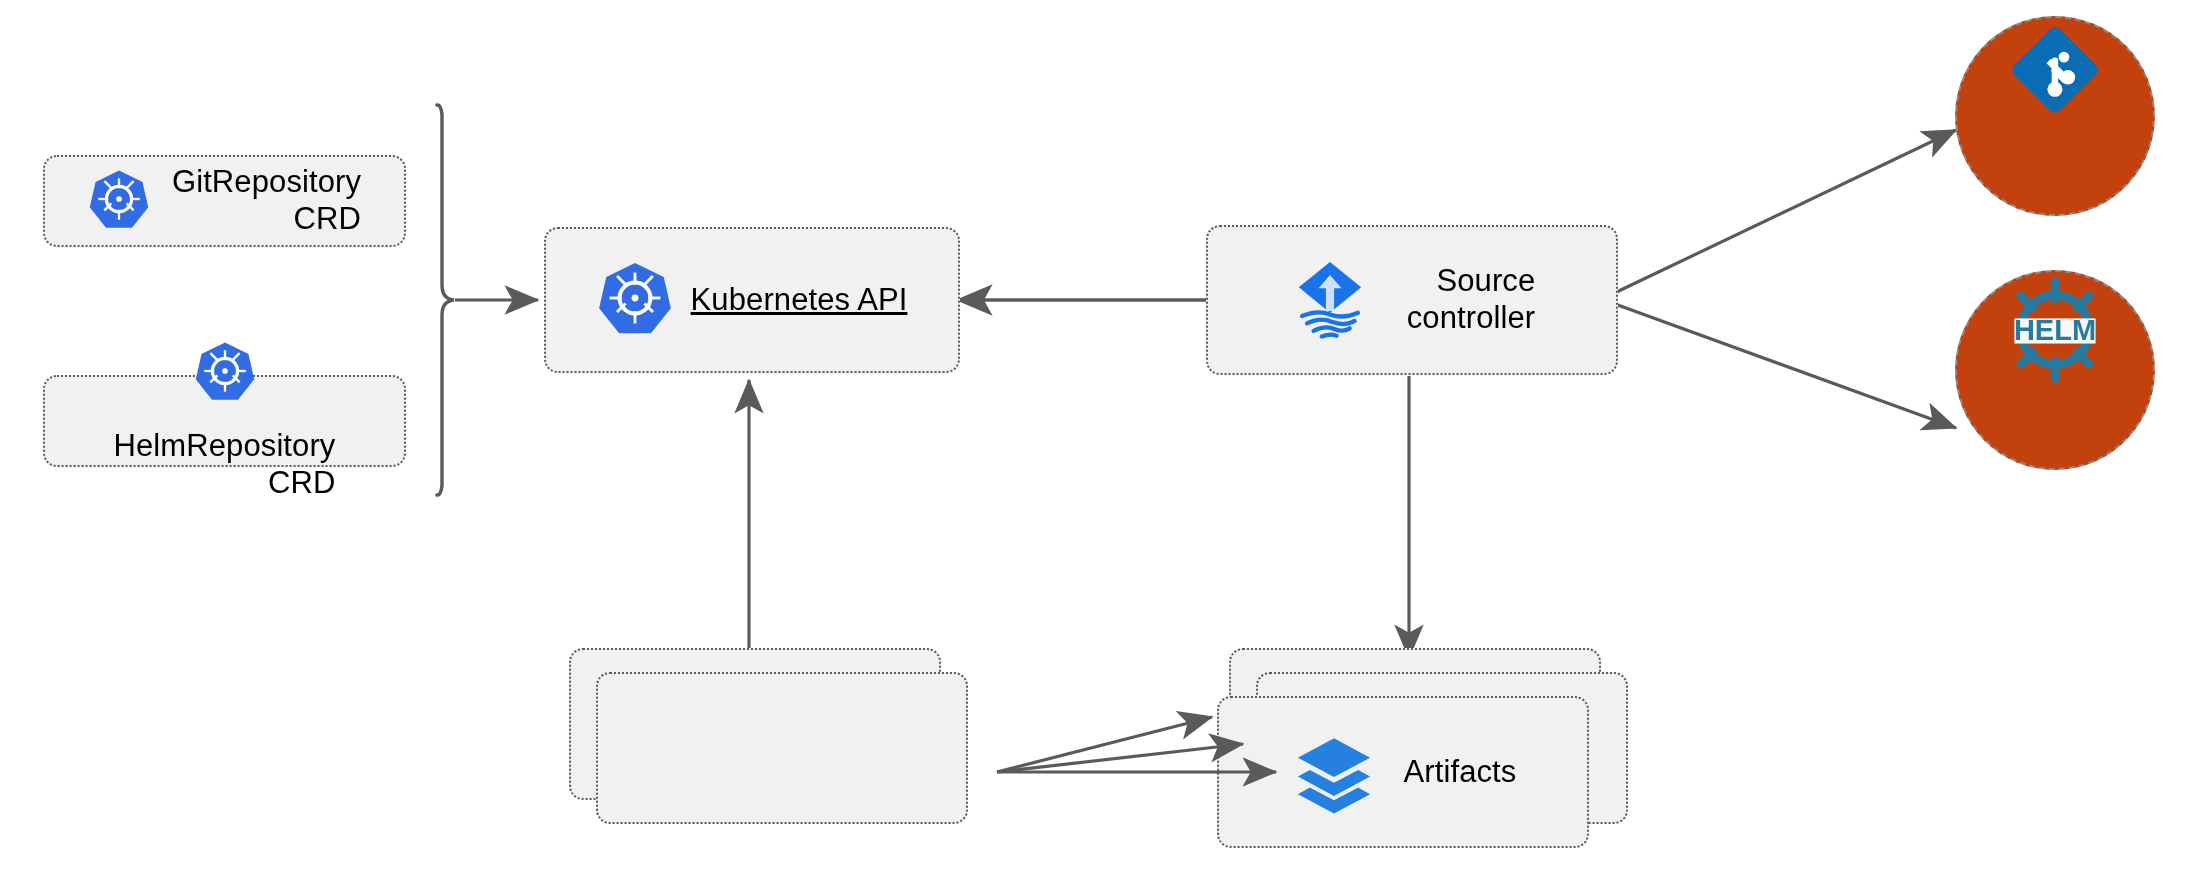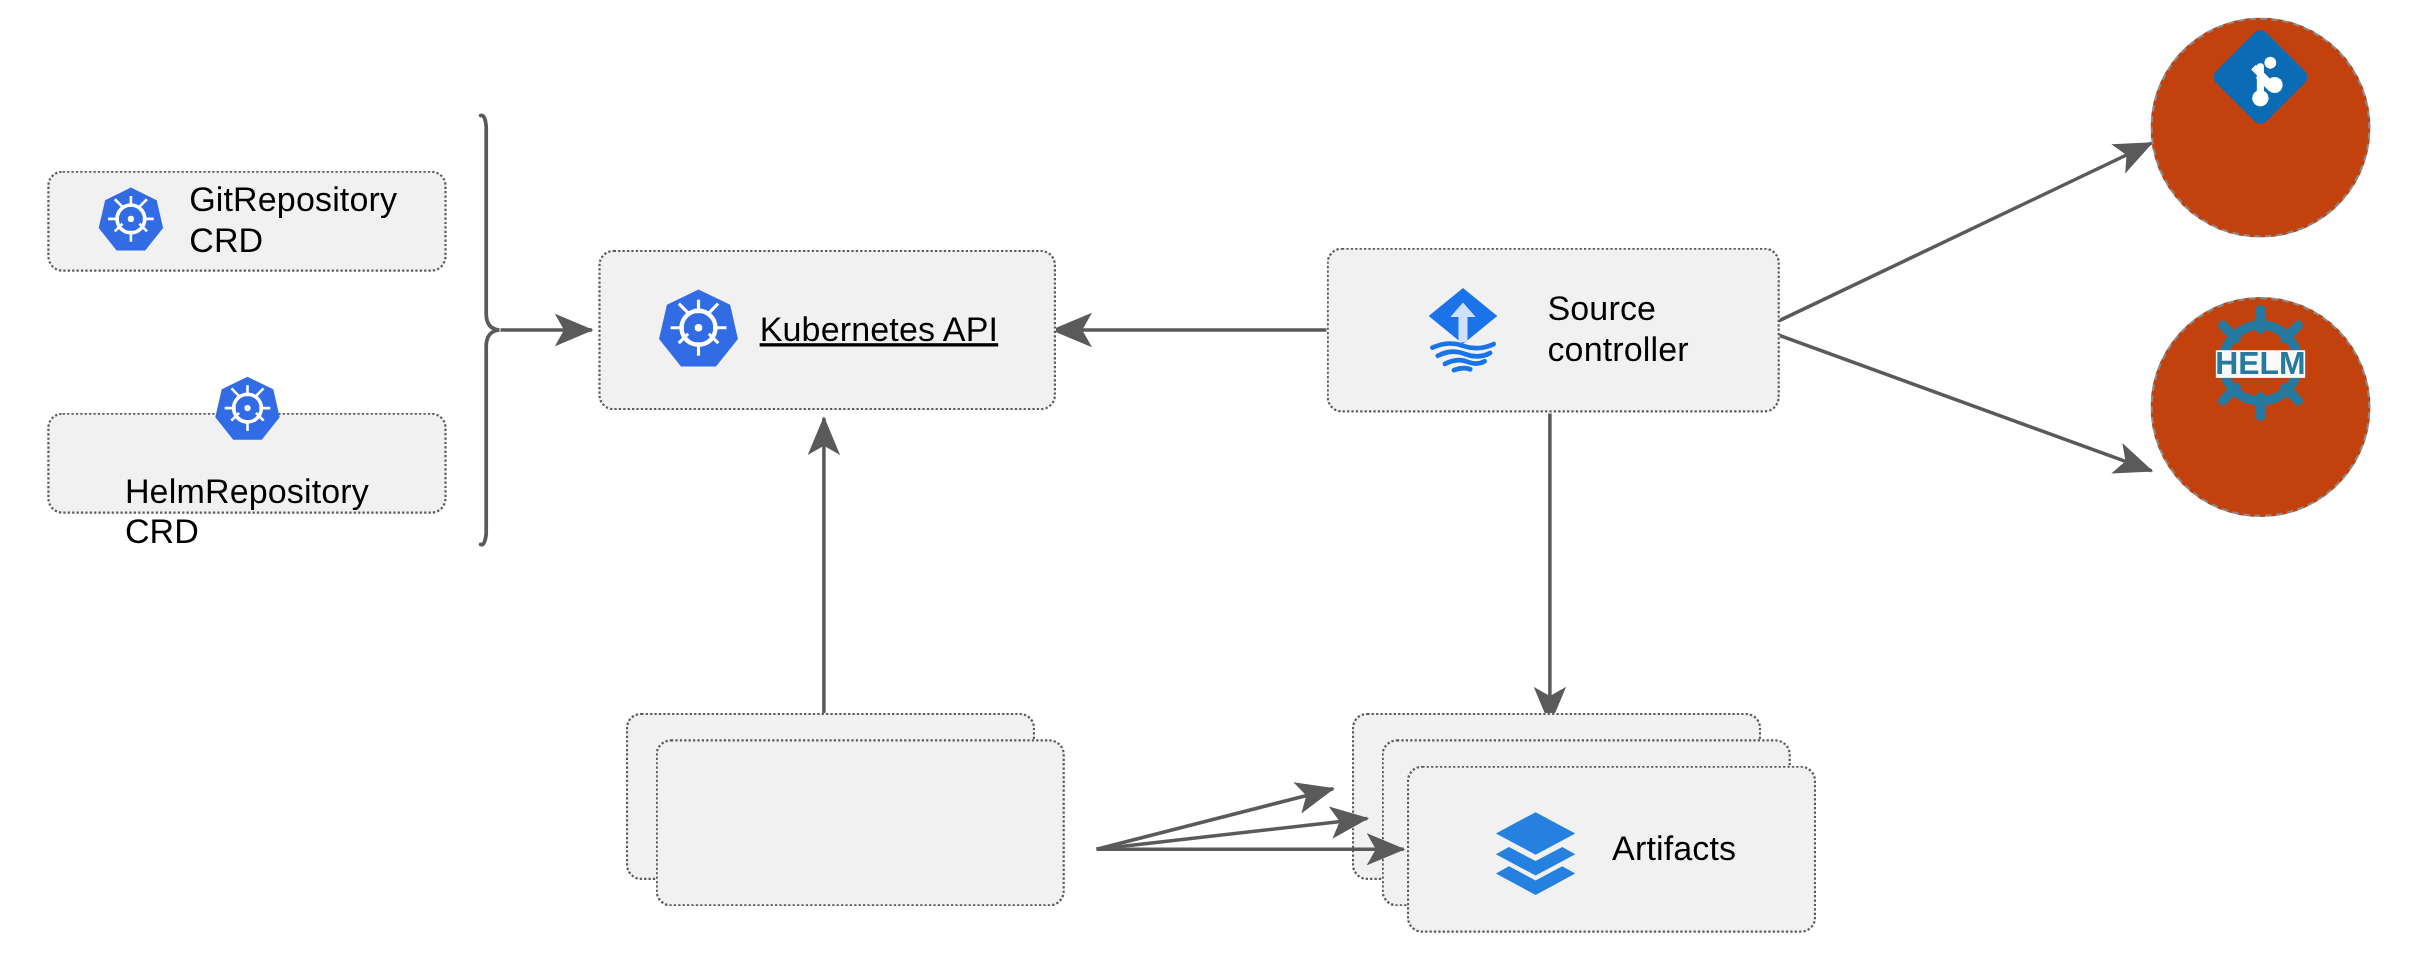--- a/index.html
+++ b/index.html
@@ -31,21 +31,21 @@
     flex-direction: row;
     align-items: center;
     justify-content: center;
     gap: 22px;
     z-index: 5;
   }
   .node .label {
     font-size: 31px;
     line-height: 1.18;
     color: #000000;
-    text-align: left;
+    text-align: right;
     white-space: pre-line;
     letter-spacing: 0.1px;
   }
   .node .icon {
     flex: 0 0 auto;
     display: block;
   }
 
   
   .ghost {
@@ -199,21 +199,21 @@
     </span>
     <span class="label">Source
 controller</span>
   </div>
 
   <div class="ghost" style="left:569px; top:648px; width:372px; height:152px;"></div>
   <div class="ghost" style="left:596px; top:672px; width:372px; height:152px; z-index:4;"></div>
 
   <div class="ghost" style="left:1229px; top:648px; width:372px; height:152px;"></div>
   <div class="ghost" style="left:1256px; top:672px; width:372px; height:152px; z-index:4;"></div>
-  <div class="node" style="left:1279px; top:696px; width:372px; height:152px; gap:26px;">
+  <div class="node" style="left:1217px; top:696px; width:372px; height:152px; gap:26px;">
     <span class="icon">
       <svg width="88" height="88" viewBox="0 0 100 100" xmlns="http://www.w3.org/2000/svg">
         <path d="M50 14 L91 36 L50 58 L9 36 Z" fill="#2580e0"></path>
         <path d="M22.5 50 L9 57.5 L50 79.5 L91 57.5 L77.5 50 L50 64.5 Z" fill="#2580e0"></path>
         <path d="M22.5 70 L9 77.5 L50 99.5 L91 77.5 L77.5 70 L50 84.5 Z" fill="#2580e0"></path>
       </svg>
     </span>
     <span class="label">Artifacts</span>
   </div>
 

